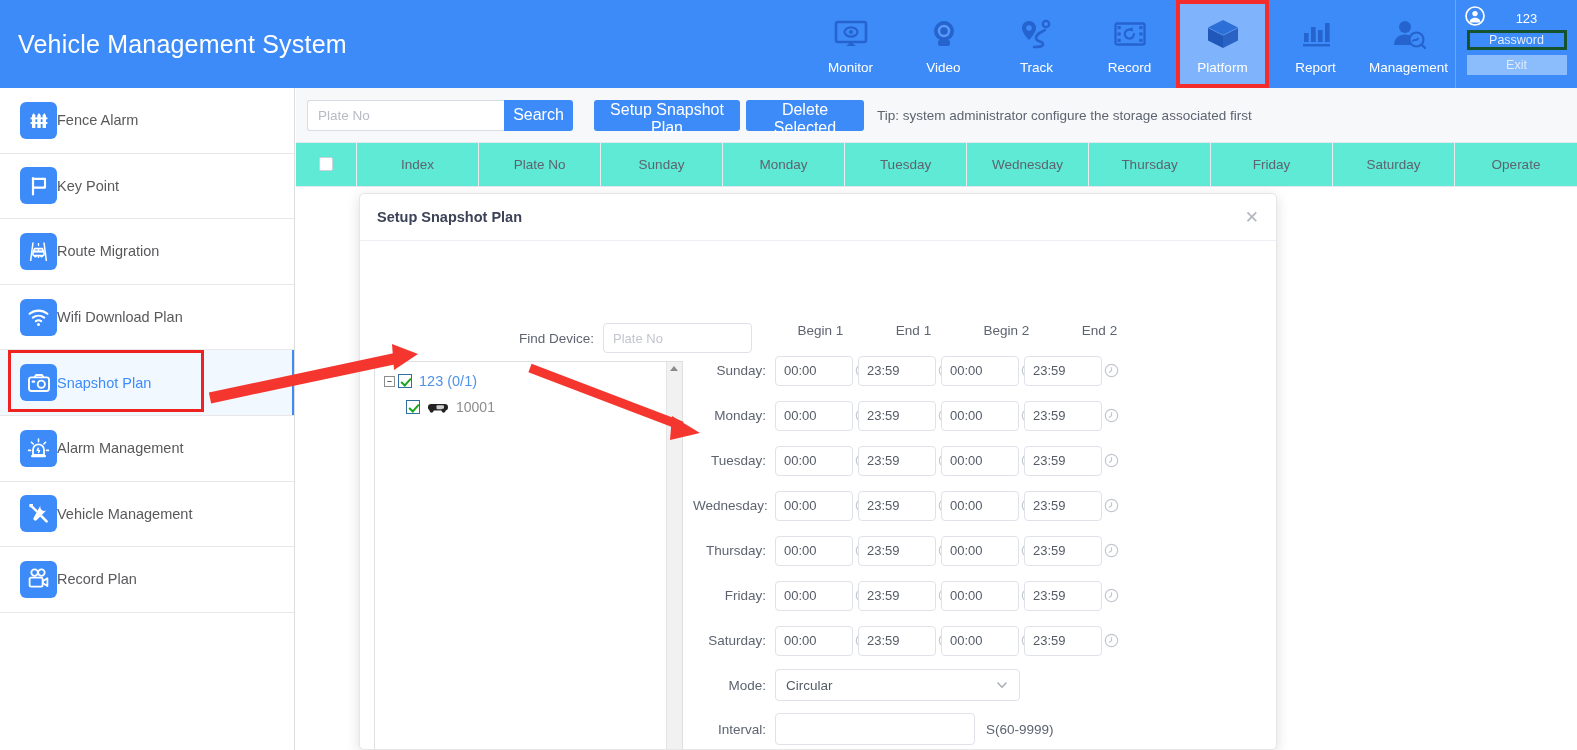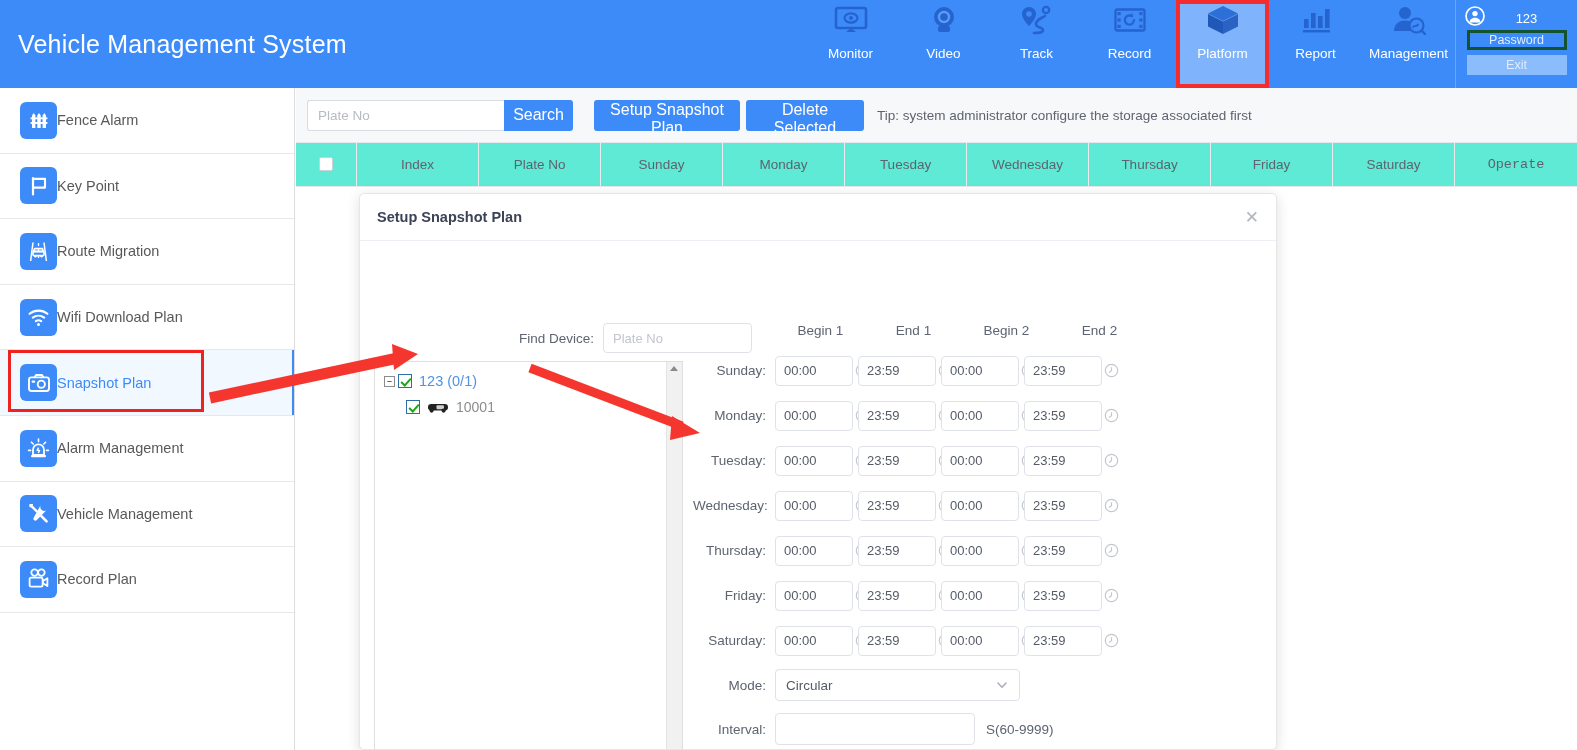--- a/index.html
+++ b/index.html
@@ -25,21 +25,21 @@
     line-height: 88px;
     padding-left: 18px;
     white-space: nowrap;
     letter-spacing: .2px;
   }
   .nav-spacer { flex: 1; }
   .nav-group { display: flex; align-items: stretch; }
   .nav-item {
     width: 93px; height: 88px;
     display: flex; flex-direction: column;
-    align-items: center; justify-content: flex-start;
+    align-items: center; justify-content: center;
     color: #ffffff; font-size: 13.5px;
     position: relative;
     cursor: pointer;
   }
   .nav-item .nav-ico { height: 40px; display:flex; align-items:center; justify-content:center; }
   .nav-item .nav-lbl { margin-top: 6px; }
   .nav-item.active { background: #7fb3fb; }
   .nav-item.active::after {
     content: ""; position: absolute;
     left: 0; top: 0; right: 0; bottom: 0;
@@ -158,21 +158,21 @@
     background: #5eead4;
     border-bottom: 1px solid #e4e7ed;
     display: flex; align-items: flex-end;
   }
   .th {
     font-size: 13.5px; color:#5d6470;
     display:flex; align-items:center; justify-content:center;
     height: 44px;
     border-right: 1px solid #e9ebef;
   }
-  .th:last-child { border-right: none; font-family: Liberation Mono, monospace; }
+  .th:last-child { border-right: none; }
   .th-check { width: 63px; }
   .chkbox {
     width: 14px; height: 14px;
     border: 1px solid #ccd0d8;
     background:#fff; border-radius: 2px;
     cursor:pointer;
   }
 
   .tbody { width: 100%; height: 563px; background:#fff; }
 

